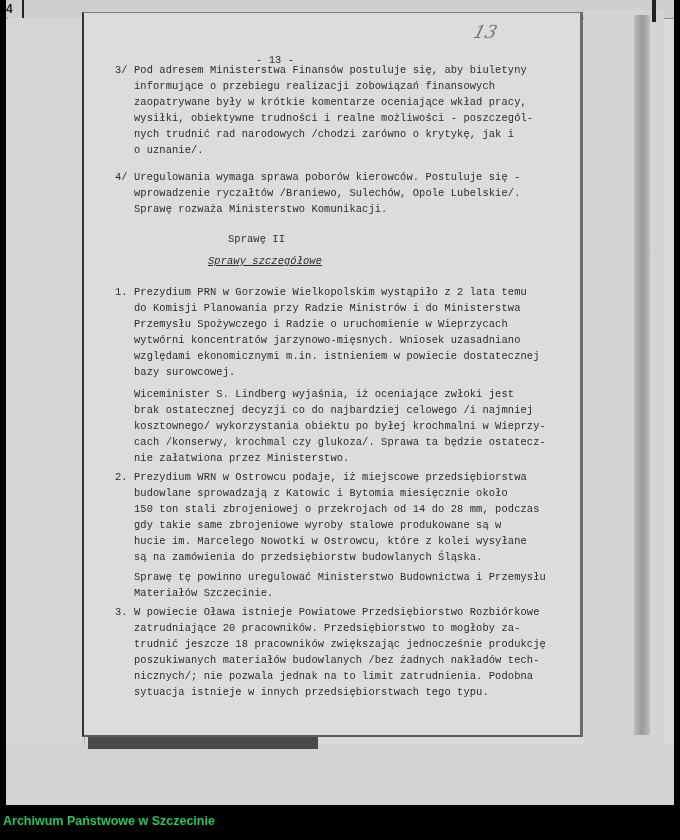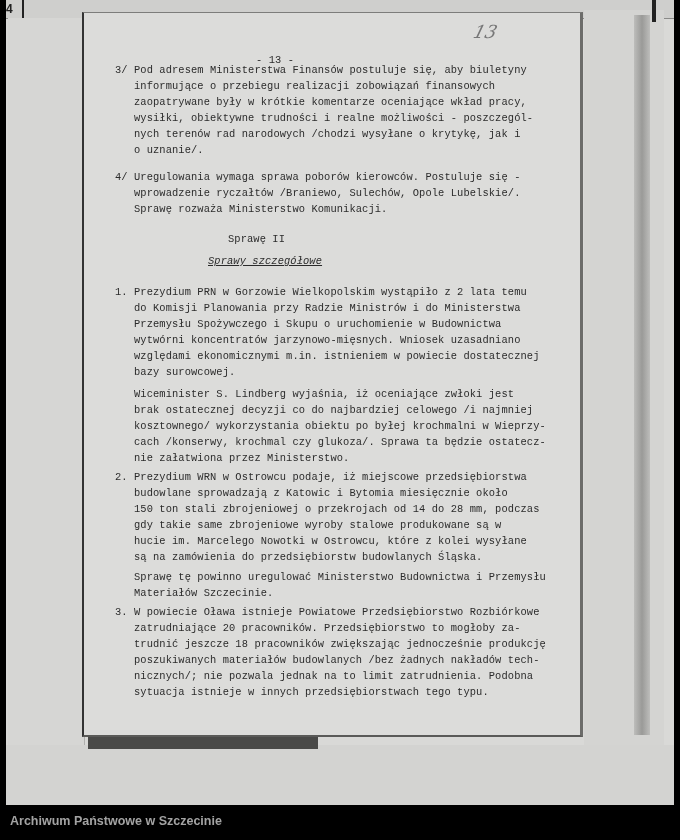--- a/index.html
+++ b/index.html
@@ -14,21 +14,21 @@
   .corner-num { position:absolute; left:0px; top:2px; font-family:"Liberation Sans",sans-serif; font-weight:bold; font-size:12px; color:#222; }
   .scan-bottom { position:absolute; left:0; top:745px; width:668px; height:60px; background:#d3d3d1; }
   .scan-bottom-bar { position:absolute; left:82px; top:735px; width:230px; height:14px; background:#4a4a48; }
   .page { position:absolute; left:76px; top:12px; width:496px; height:722px; background:#dcdcda; border-left:2px solid #333; border-right:3px solid #6c6c6a; border-top:1px solid #7d7d7b; border-bottom:2px solid #5a5a58; }
   .doc { position:absolute; left:12px; top:0; width:480px; font-size:10.4px; line-height:15.6px; color:#2b2b2b; letter-spacing:0.1px; }
   .page-number { position:absolute; left:160px; top:40px; }
   .handwritten { position:absolute; left:390px; top:8px; font-family:"DejaVu Serif",serif; font-style:italic; font-size:18px; color:#777; transform:skewX(-15deg); }
   .para { position:absolute; left:0; white-space:pre;margin-left:19px; }
   .center { position:absolute; white-space:pre; }
   .underline { text-decoration:underline;font-style:italic; }
-  .footer { position:absolute; left:10px; top:814px; font-family:"Liberation Sans",sans-serif; font-weight:bold; font-size:12.5px; color:#a3a3a3; }
+  .footer { position:absolute; left:3px; top:814px; font-family:"Liberation Sans",sans-serif; font-weight:bold; font-size:12.5px; color:#22c55e; }
 </style>
 </head>
 <body>
 
 <div class="scan">
   <div class="scan-top-strip"></div>
   <div class="scan-left-mark"></div>
   <div class="corner-num">4</div>
   <div class="scan-right-sheet"></div>
   <div class="scan-right-shadow"></div>
@@ -39,33 +39,33 @@
 
   <div class="page">
     <div class="handwritten">13</div>
     <div class="doc">
       <div class="page-number">- 13 -</div>
 
       <div class="para" style="top:50px">3/ Pod adresem Ministerstwa Finansów postuluje się, aby biuletyny</div>
       <div class="para" style="top:66px">   informujące o przebiegu realizacji zobowiązań finansowych</div>
       <div class="para" style="top:82px">   zaopatrywane były w krótkie komentarze oceniające wkład pracy,</div>
       <div class="para" style="top:98px">   wysiłki, obiektywne trudności i realne możliwości - poszczegól-</div>
-      <div class="para" style="top:114px">   nych terenów rad narodowych /chodzi wysyłane o krytykę, jak i</div>
+      <div class="para" style="top:114px">   nych trudnić rad narodowych /chodzi zarówno o krytykę, jak i</div>
       <div class="para" style="top:130px">   o uznanie/.</div>
 
       <div class="para" style="top:157px">4/ Uregulowania wymaga sprawa poborów kierowców. Postuluje się -</div>
       <div class="para" style="top:173px">   wprowadzenie ryczałtów /Braniewo, Sulechów, Opole Lubelskie/.</div>
       <div class="para" style="top:189px">   Sprawę rozważa Ministerstwo Komunikacji.</div>
 
       <div class="center" style="top:219px; left:132px">Sprawę II</div>
       <div class="center underline" style="top:241px; left:112px">Sprawy szczegółowe</div>
 
       <div class="para" style="top:272px">1. Prezydium PRN w Gorzowie Wielkopolskim wystąpiło z 2 lata temu</div>
       <div class="para" style="top:288px">   do Komisji Planowania przy Radzie Ministrów i do Ministerstwa</div>
-      <div class="para" style="top:304px">   Przemysłu Spożywczego i Skupu o uruchomienie w Budownictwa</div>
+      <div class="para" style="top:304px">   Przemysłu Spożywczego i Radzie o uruchomienie w Wieprzycach</div>
       <div class="para" style="top:320px">   wytwórni koncentratów jarzynowo-mięsnych. Wniosek uzasadniano</div>
       <div class="para" style="top:336px">   względami ekonomicznymi m.in. istnieniem w powiecie dostatecznej</div>
       <div class="para" style="top:352px">   bazy surowcowej.</div>
 
       <div class="para" style="top:374px">   Wiceminister S. Lindberg wyjaśnia, iż oceniające zwłoki jest</div>
       <div class="para" style="top:390px">   brak ostatecznej decyzji co do najbardziej celowego /i najmniej</div>
       <div class="para" style="top:406px">   kosztownego/ wykorzystania obiektu po byłej krochmalni w Wieprzy-</div>
       <div class="para" style="top:422px">   cach /konserwy, krochmal czy glukoza/. Sprawa ta będzie ostatecz-</div>
       <div class="para" style="top:438px">   nie załatwiona przez Ministerstwo.</div>
 

